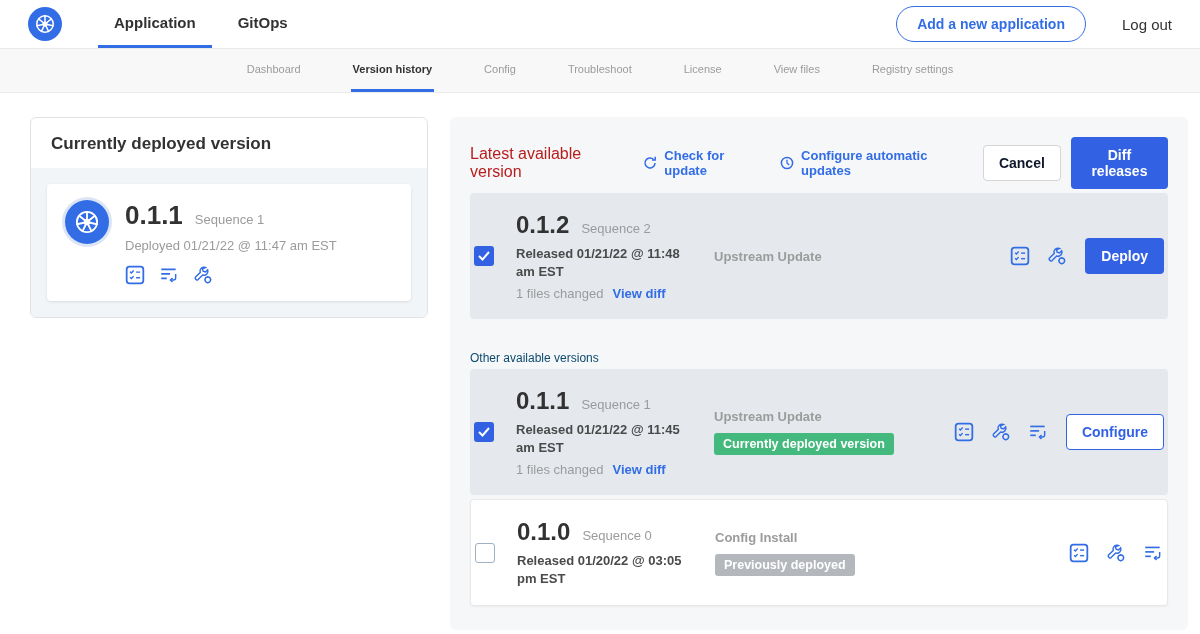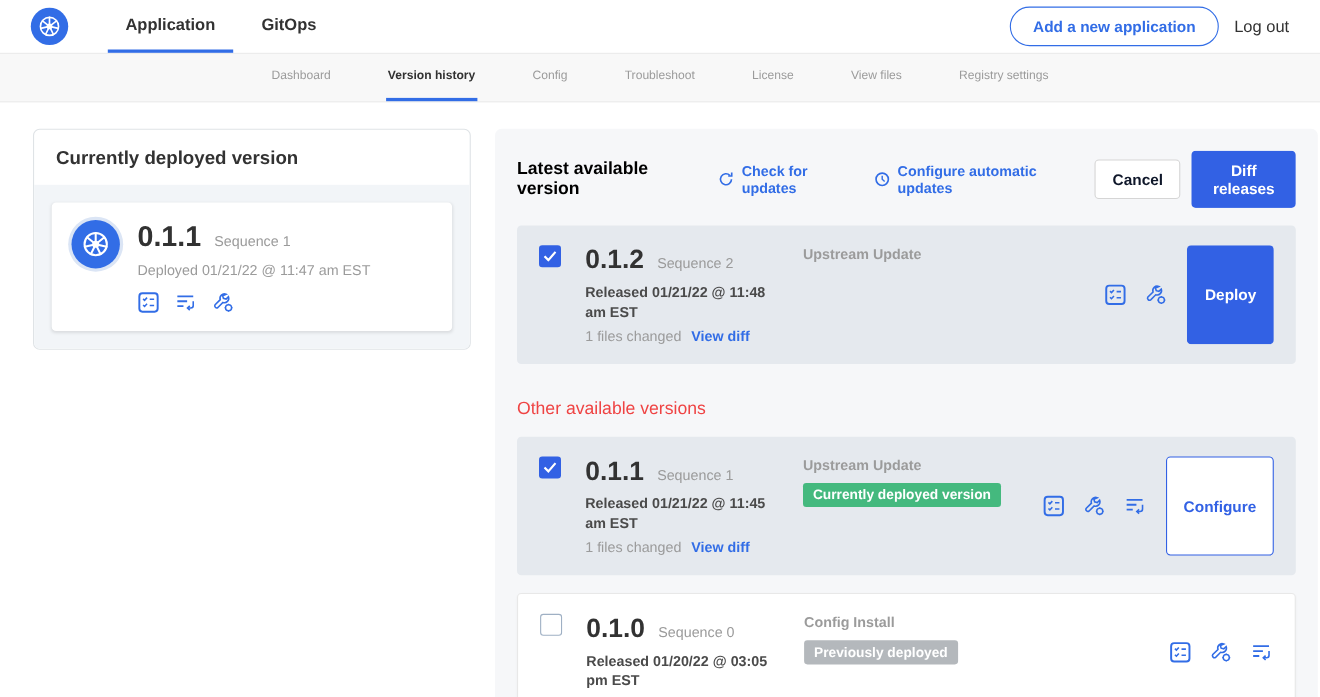--- a/index.html
+++ b/index.html
@@ -9,21 +9,21 @@
     font-family:"Liberation Sans", sans-serif;
     background:#ffffff; color:#323232;
   }
   
   .topnav { height:49px; display:flex; align-items:stretch; border-bottom:1px solid #e8e8e8; padding:0 28px; background:#fff; }
   .logo-badge { width:34px; height:34px; border-radius:50%; background:#326de6; display:flex; align-items:center; justify-content:center; align-self:center; flex:none; }
   .logo-badge svg { width:26px; height:26px; }
   .topnav-tabs { display:flex; margin-left:36px; gap:10px; }
   .topnav-tab { display:flex; align-items:center; padding:0 16px; font-size:15px; font-weight:700; color:#323232; border-bottom:3px solid transparent; cursor:pointer; }
   .topnav-tab.active { border-bottom-color:#326de6; }
-  .topnav-right { margin-left:auto; display:flex; align-items:center; gap:14px;justify-content:center; }
+  .topnav-right { margin-left:auto; display:flex; align-items:center; gap:36px;justify-content:center; }
   .add-app-btn { border:1px solid #326de6; color:#326de6; font-weight:700; font-size:14px; padding:9px 20px; border-radius:22px; background:#fff; cursor:pointer; font-family:inherit; }
   .logout { font-size:15px; color:#323232; cursor:pointer; }
   
   .subnav { height:44px; background:#f8f8f8; border-bottom:1px solid #ececec; display:flex; justify-content:center; gap:48px; align-items:stretch; }
   .subnav-item { display:flex; align-items:center; font-size:11px; color:#9b9b9b; border-bottom:3px solid transparent; padding:0 2px; cursor:pointer; }
   .subnav-item.active { color:#323232; font-weight:700; border-bottom-color:#326de6; }
   
   .main { display:flex; gap:22px; padding:24px 12px 0 30px; align-items:flex-start; }
   
   .deployed-card { width:398px; border:1px solid #dfe3e6; border-radius:6px; overflow:hidden; background:#fff; flex:none; }
@@ -35,47 +35,47 @@
   .version-line { display:flex; align-items:baseline; gap:12px; }
   .version-big { font-size:26px; font-weight:700; color:#323232; }
   .sequence { font-size:13px; color:#9b9b9b; }
   .deployed-text { font-size:13px; color:#9b9b9b; margin-top:7px; }
   .icon-row { display:flex; gap:14px; margin-top:12px; }
   .icon-btn { width:20px; height:20px; color:#326de6; cursor:pointer; flex:none; }
   .icon-btn svg { width:100%; height:100%; display:block; }
   
   .versions-panel { flex:1; background:#f6f7f9; border-radius:6px; padding:20px 20px 24px; }
   .panel-header { display:flex; align-items:center; gap:20px; }
-  .panel-title { font-size:16px; font-weight:700; color:#000000; }
+  .panel-title { font-size:16px; font-weight:400; color:#b91c1c; }
   .hlink { display:flex; align-items:center; gap:6px; color:#326de6; font-size:13px; font-weight:600; cursor:pointer; }
   .hlink .icon-btn { width:16px; height:16px; }
   .header-buttons { margin-left:auto; display:flex; gap:10px; align-items:center; }
   .btn { font-size:14px; font-weight:700; border-radius:4px; padding:9px 15px; cursor:pointer; border:1px solid transparent; font-family:inherit; }
   .btn-outline-gray { background:#fff; border-color:#d5d5d5; color:#0f172a; font-weight:600; }
   .btn-primary { background:#3261e4; color:#fff; }
   .btn-outline-blue { background:#fff; border-color:#3261e4; color:#3261e4; }
-  .version-row { display:flex; border-radius:4px; padding:18px 20px; margin-top:16px; }
+  .version-row { display:flex; align-items:center; border-radius:4px; padding:18px 4px; margin-top:4px; }
   .version-row.selected { background:#e5e9ee; }
   .version-row.plain { background:#fff; border:1px solid #e8e8e8; box-shadow:0 1px 2px rgba(0,0,0,.05); }
   .checkbox { width:20px; height:20px; border-radius:3px; flex:none; margin-right:22px; display:flex; align-items:center; justify-content:center; cursor:pointer; }
   .checkbox.checked { background:#3261e4; }
   .checkbox.unchecked { background:#fff; border:1px solid #9fb0c4; }
   .checkbox svg { width:12px; height:10px; }
   .row-version { width:198px; flex:none; }
   .row-version .version-big { font-size:24px; }
   .released { font-size:13px; font-weight:700; color:#4a4a4a; margin-top:6px; width:185px; line-height:1.35; }
   .files-line { font-size:13px; color:#9b9b9b; margin-top:6px; display:flex; gap:9px; }
   .link-inline { color:#326de6; font-weight:700; cursor:pointer; }
   .row-source { width:218px; flex:none; font-size:13px; font-weight:600; color:#9b9b9b; }
   .badge { display:inline-block; margin-top:9px; padding:4px 9px; border-radius:3px; color:#fff; font-size:12.5px; font-weight:700; }
   .badge-green { background:#44b97e; }
   .badge-gray { background:#b4b8bc; }
   .row-icons { display:flex; gap:17px; margin-left:auto; align-items:center; }
   .row-action { margin-left:18px; }
-  .other-title { font-size:16px; color:#ef4444; margin-top:32px; }
+  .other-title { font-size:12px; color:#0c4a6e; margin-top:32px; }
 </style>
 </head>
 <body>
 
 <div class="topnav">
   <span class="logo-badge">
     <svg viewBox="0 0 24 24">
       <g stroke="#fff" stroke-width="1.4" fill="none" stroke-linecap="round">
         <circle cx="12" cy="12" r="7.6"></circle>
         <path d="M12 12L12 4.4 M12 12L17.9 7.3 M12 12L19.4 13.7 M12 12L15.3 18.8 M12 12L8.7 18.8 M12 12L4.6 13.7 M12 12L6.1 7.3"></path>
@@ -178,21 +178,21 @@
 
     <div class="panel-header">
       <span class="panel-title">Latest available version</span>
       <span class="hlink">
         <span class="icon-btn">
           <svg viewBox="0 0 16 16" fill="none" stroke="currentColor">
               <path d="M13 8a5 5 0 1 1-1.4-3.5" stroke-width="1.5"></path>
               <path d="M13.2 1.8v3.2h-3.2" stroke-width="1.5"></path>
             </svg>
         </span>
-        <span>Check for updates</span>
+        <span>Check for update</span>
       </span>
       <span class="hlink">
         <span class="icon-btn">
           <svg viewBox="0 0 16 16" fill="none" stroke="currentColor">
               <circle cx="8" cy="8" r="5.6" stroke-width="1.5"></circle>
               <path d="M8 4.8V8l2.2 2" stroke-width="1.3"></path>
             </svg>
         </span>
         <span>Configure automatic updates</span>
       </span>

